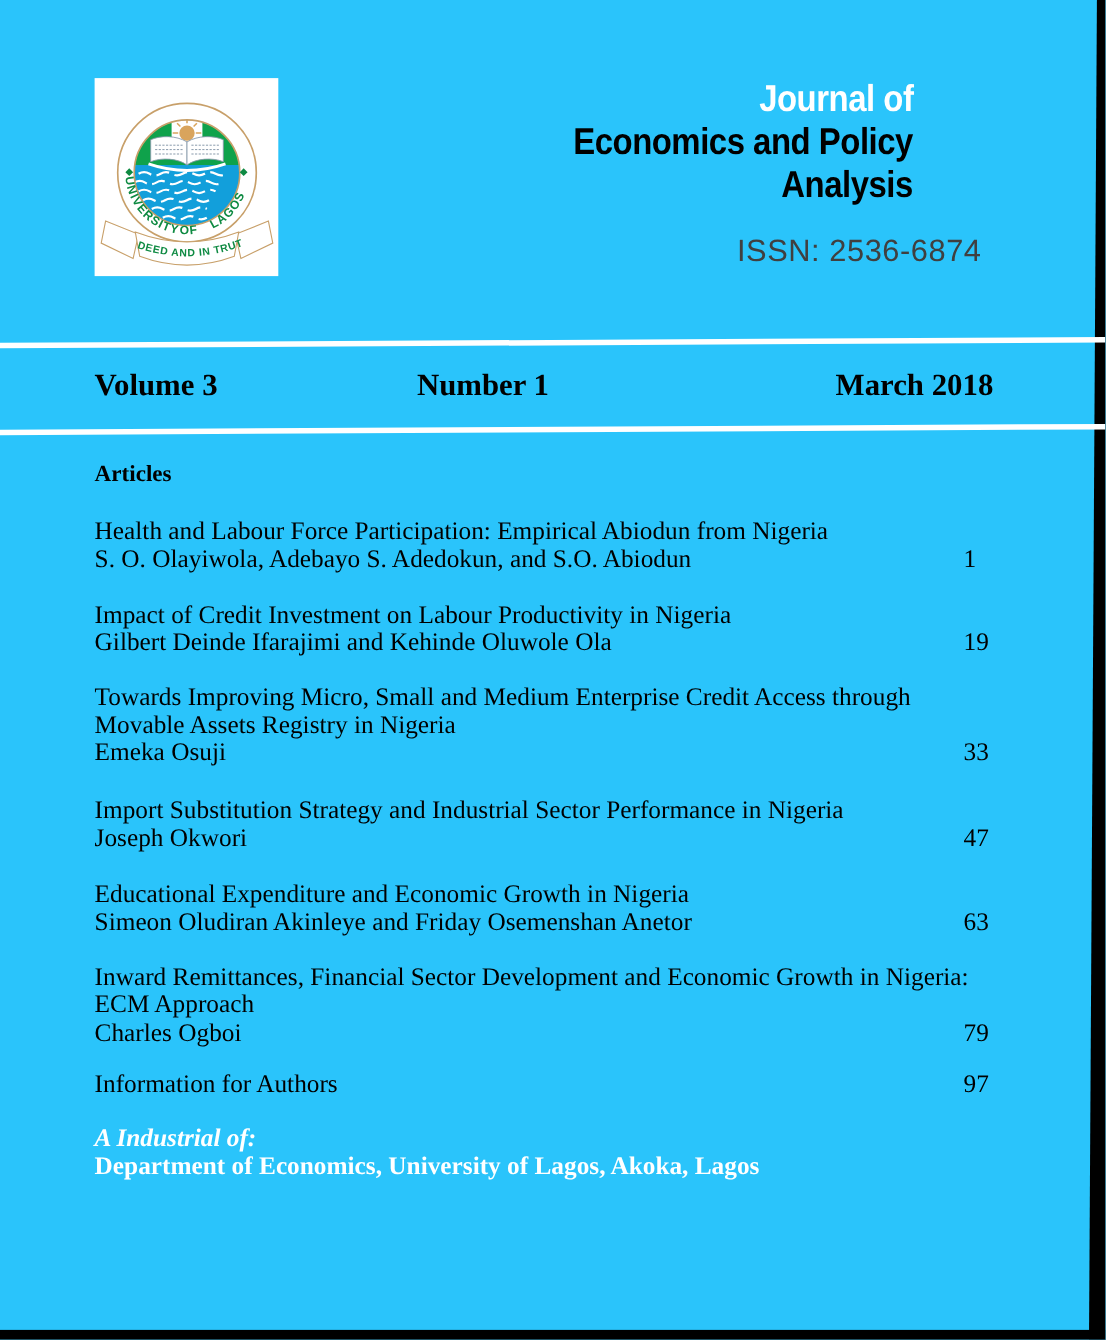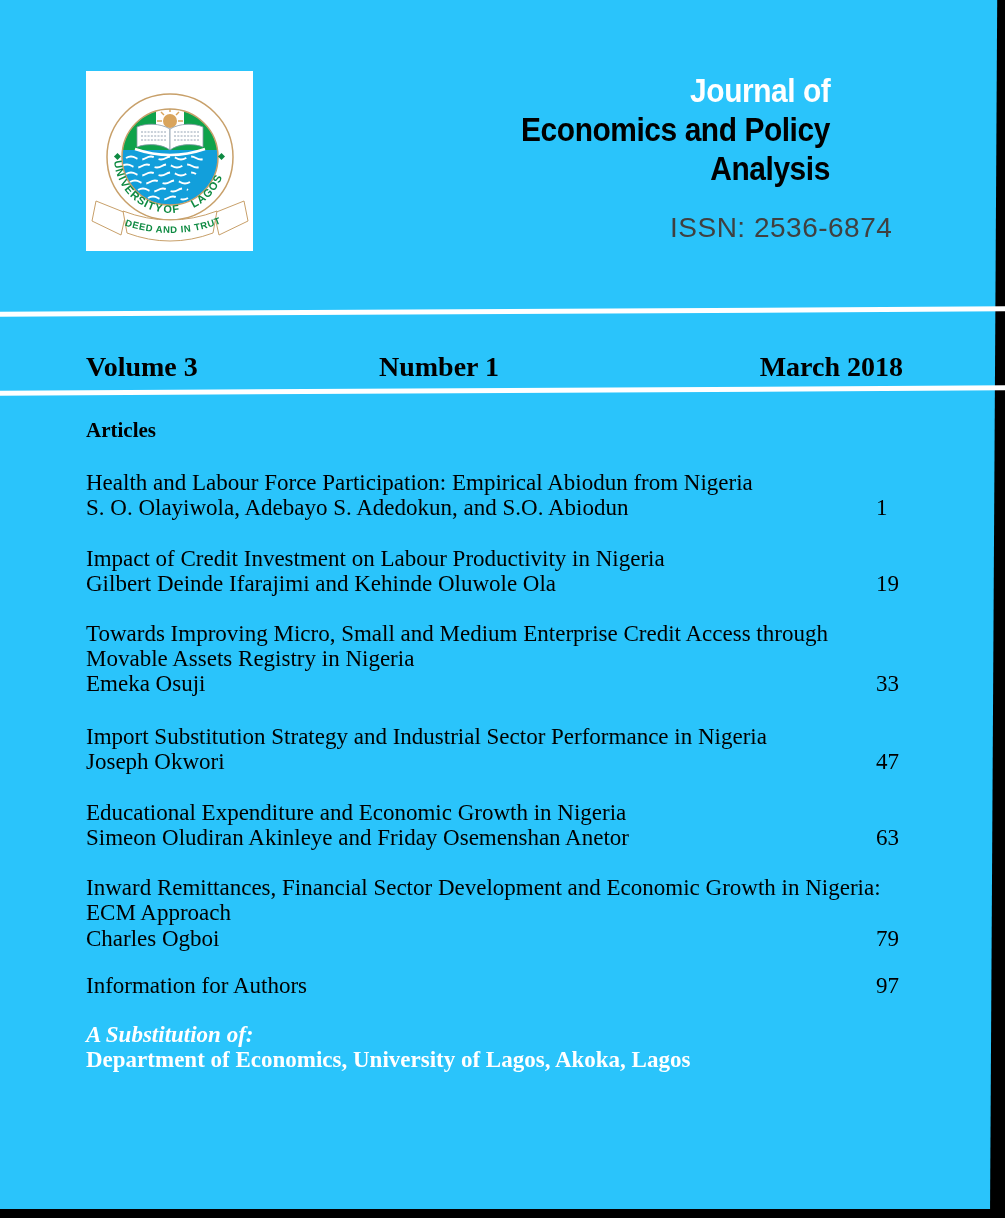--- a/index.html
+++ b/index.html
@@ -44,21 +44,21 @@
   }
   
   .rule{
     position:absolute;left:0;width:100%;height:5px;background:#FFFFFF;
     transform:rotate(-0.3deg);z-index:3;
   }
   .rule-top{top:309px;}
   .rule-bottom{top:388px;}
   .vol-text{
     position:absolute;top:336px;height:30px;line-height:30px;
-    font-weight:bold;font-size:28px;white-space:nowrap;z-index:2;margin-top:16px;
+    font-weight:bold;font-size:28px;white-space:nowrap;z-index:2;
   }
   .vol-left{left:86px;}
   .vol-mid{left:379px;}
   .vol-right{right:102px;}
   
   .line{
     position:absolute;left:86px;height:26px;line-height:26px;
     font-size:23px;white-space:nowrap;z-index:2;
   }
   .heading{font-weight:bold;font-size:21px;}
@@ -183,16 +183,16 @@
   <div class="line pg" style="top:825px">63</div>
 
   <div class="line" style="top:875px">Inward Remittances, Financial Sector Development and Economic Growth in Nigeria:</div>
   <div class="line" style="top:900px">ECM Approach</div>
   <div class="line authors" style="top:926px">Charles Ogboi</div>
   <div class="line pg" style="top:926px">79</div>
 
   <div class="line" style="top:973px">Information for Authors</div>
   <div class="line pg" style="top:973px">97</div>
 
-  <div class="line white-b pub-label" style="top:1022px">A Substitution of:</div>
+  <div class="line white-b pub-label" style="top:1022px">A Industrial of:</div>
   <div class="line white-b" style="top:1047px">Department of Economics, University of Lagos, Akoka, Lagos</div>
 
 </div>
 
 </body></html>

